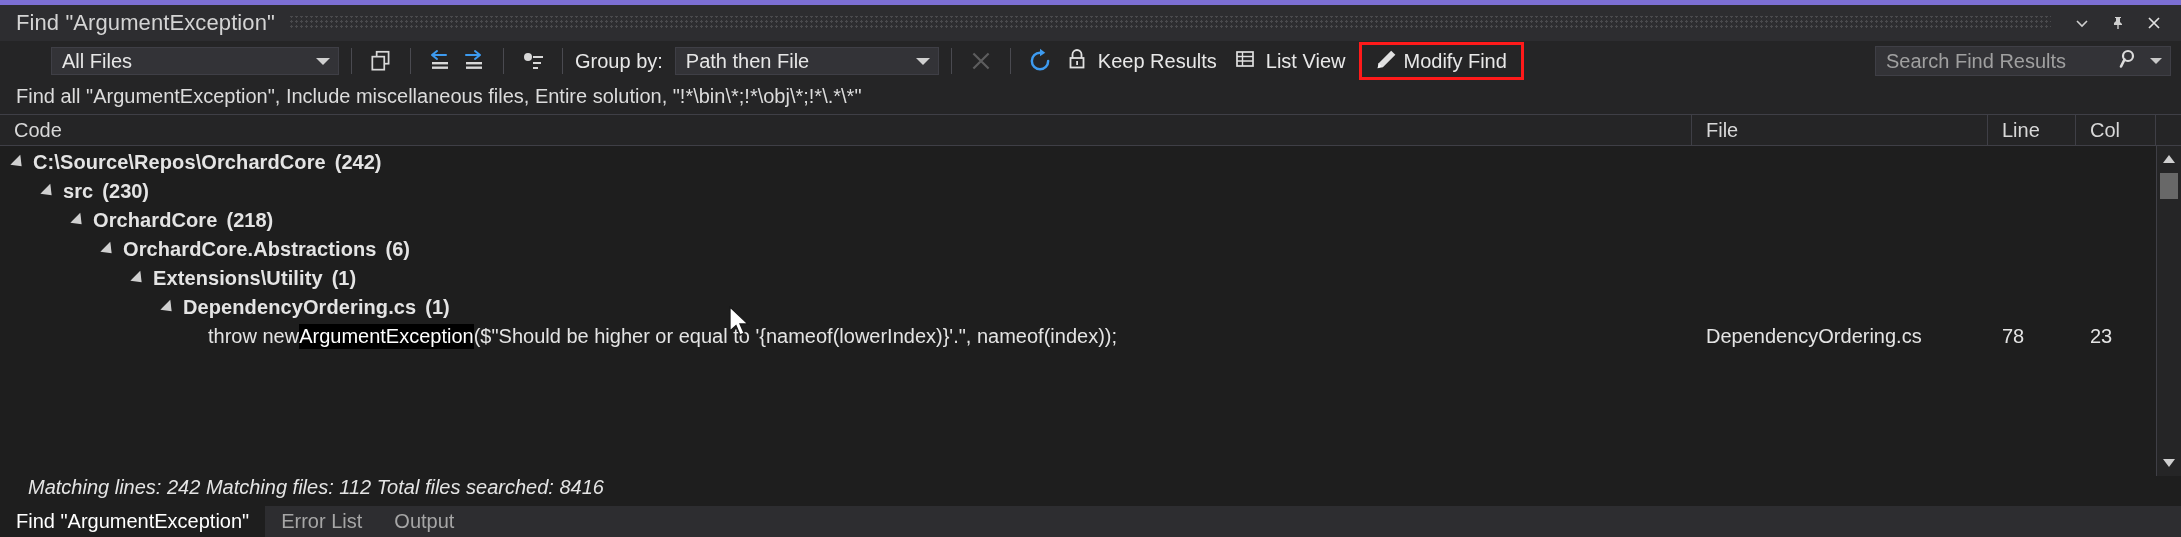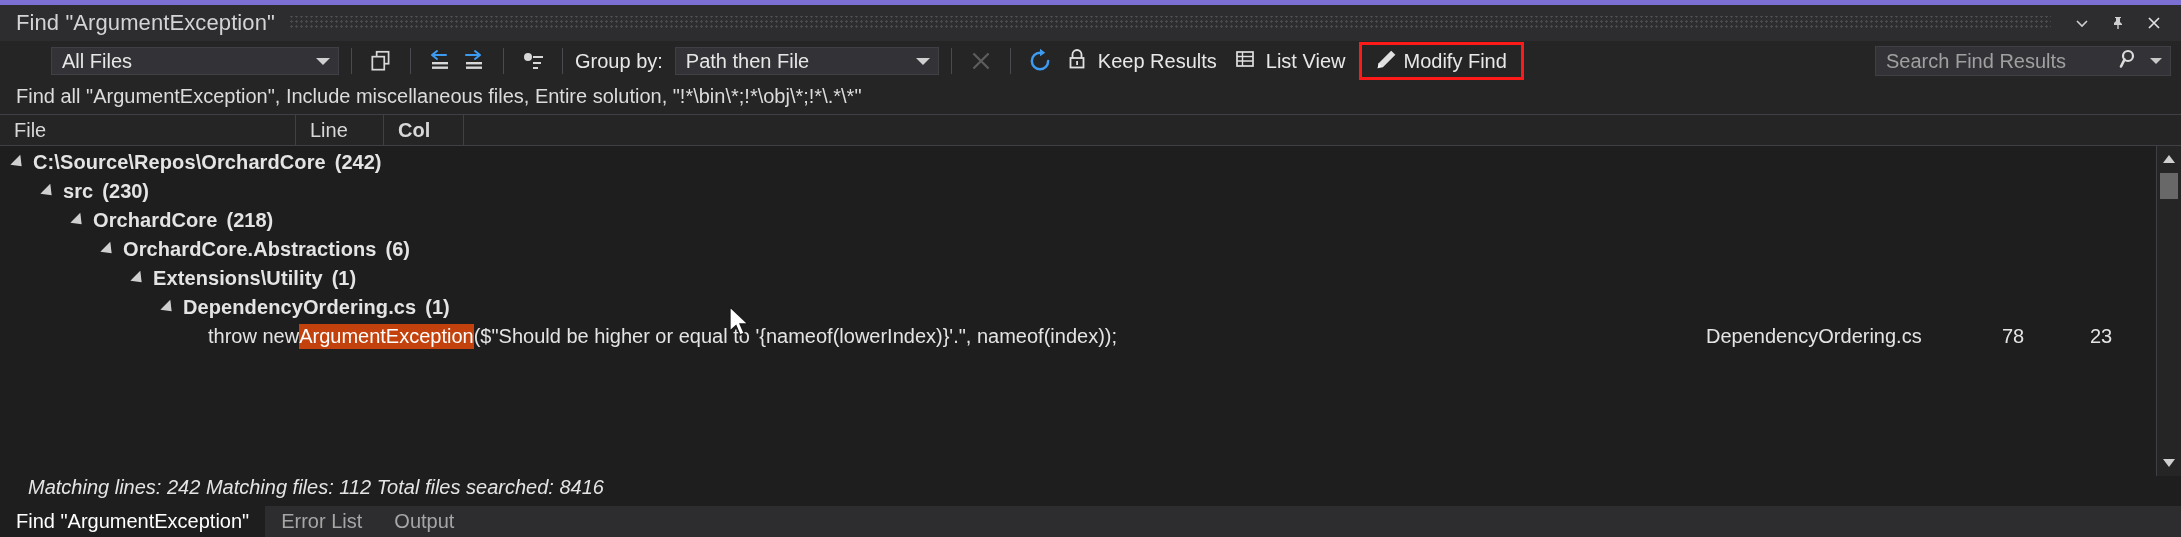--- a/index.html
+++ b/index.html
@@ -153,21 +153,21 @@
   }
   .gh-cell {
     display: flex; align-items: center;
     padding-left: 14px;
     border-right: 1px solid #3f3f46;
     white-space: nowrap;
   }
   .gh-code { flex: 0 0 1692px; border-right: 1px solid #3f3f46; }
   .gh-file { flex: 0 0 296px; }
   .gh-line { flex: 0 0 88px; }
-  .gh-col  { flex: 0 0 80px; font-weight: bold; }
+  .gh-col  { flex: 0 0 80px; }
   .gh-pad  { flex: 1 1 auto; border-right: none; }
 
   
   .results {
     flex: 1 1 auto;
     position: relative;
     display: flex;
     overflow: hidden;
     background: #1e1e1e;
   }
@@ -189,21 +189,21 @@
     border-left: 9px solid #d0d0d0;
     transform: rotate(45deg);
     margin-right: 10px;
     flex: 0 0 auto;
   }
   .node-text { font-weight: bold; letter-spacing: 0.1px; }
   .node-count { font-weight: bold; margin-left: 9px; }
   .match-row { display: flex; align-items: center; width: 100%; }
   .match-code { flex: 0 0 1692px; display: flex; align-items: center; white-space: nowrap; }
   .hl {
-    background: #c2410c;
+    background: #000000;
     color: #ffffff;
     padding: 1px 0;
   }
   .match-file { flex: 0 0 296px; padding-left: 14px; }
   .match-line { flex: 0 0 88px; padding-left: 14px; }
   .match-col  { flex: 0 0 80px; padding-left: 14px; }
 
   
   .vscroll {
     flex: 0 0 24px;
@@ -410,20 +410,21 @@
         </svg>
       </span>
       <span class="search-caret"></span>
     </div>
 
   </div>
 
   <div class="desc">Find all "ArgumentException", Include miscellaneous files, Entire solution, "!*\bin\*;!*\obj\*;!*\.*\*"</div>
 
   <div class="grid-header">
+    <div class="gh-cell gh-code">Code</div>
     <div class="gh-cell gh-file">File</div>
     <div class="gh-cell gh-line">Line</div>
     <div class="gh-cell gh-col">Col</div>
     <div class="gh-cell gh-pad"></div>
   </div>
 
   <div class="results">
     <div class="results-list">
 
       <div class="row" style="padding-left:14px">

